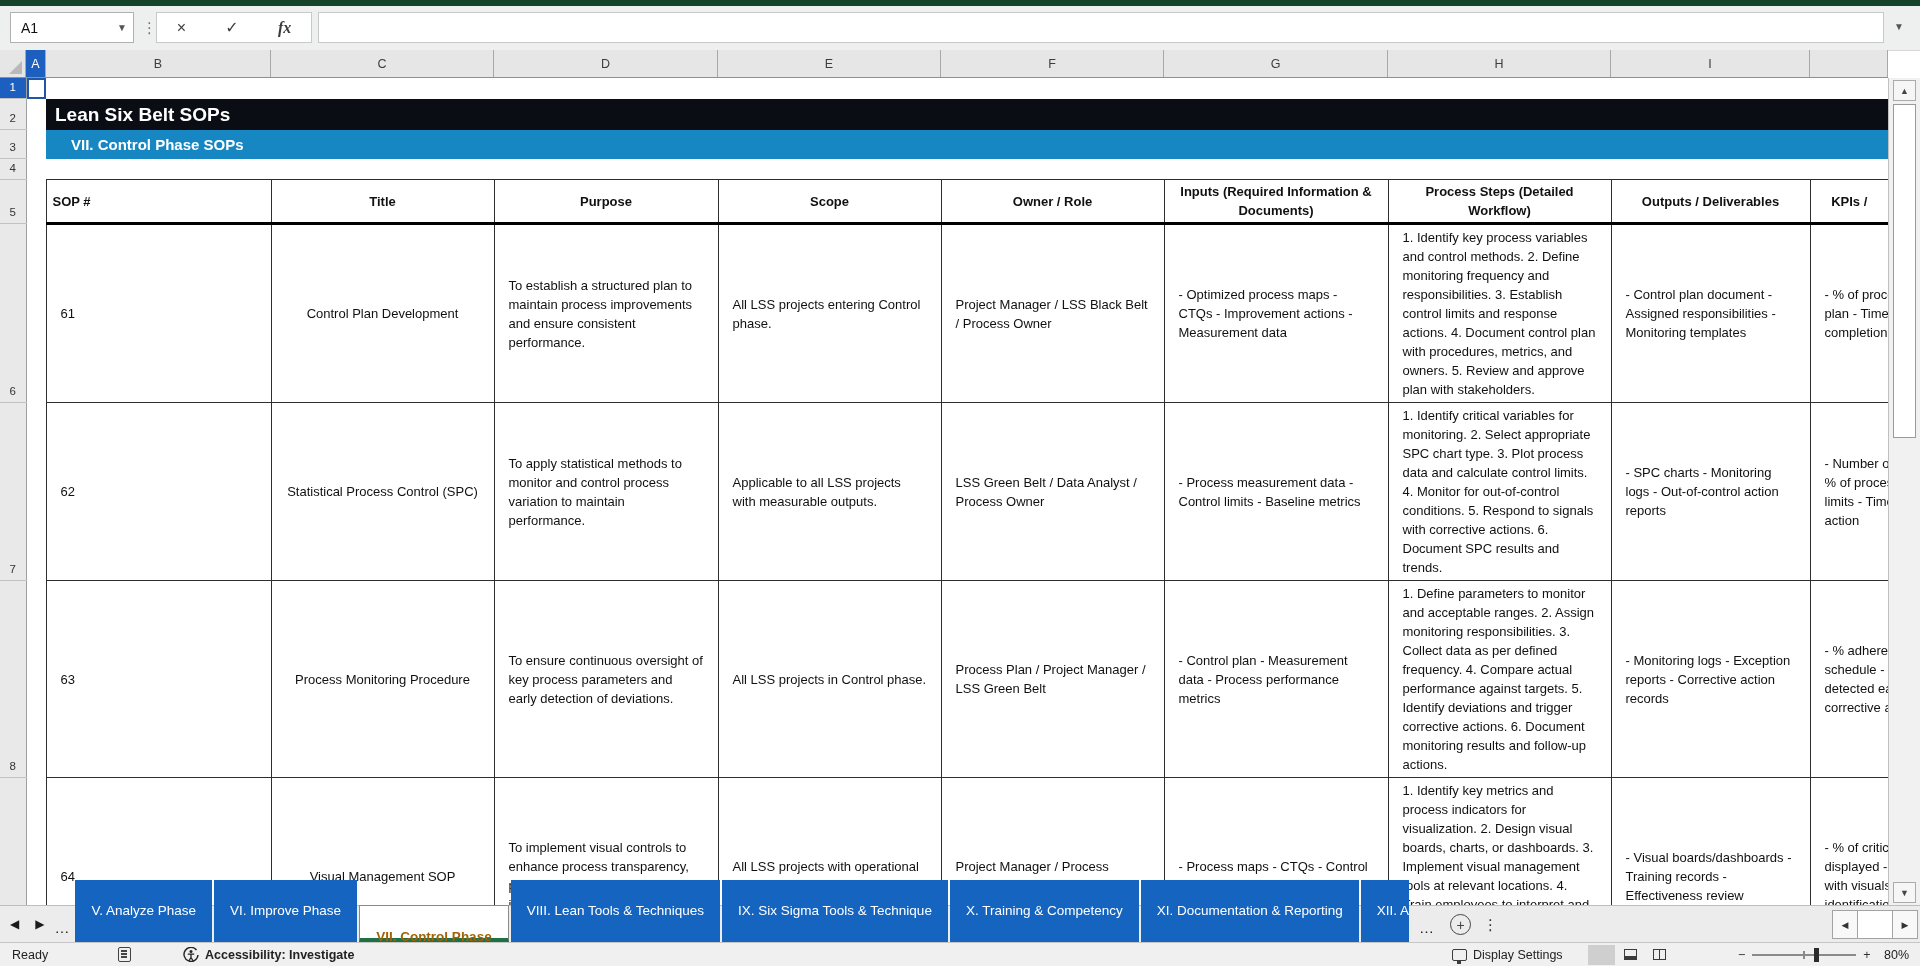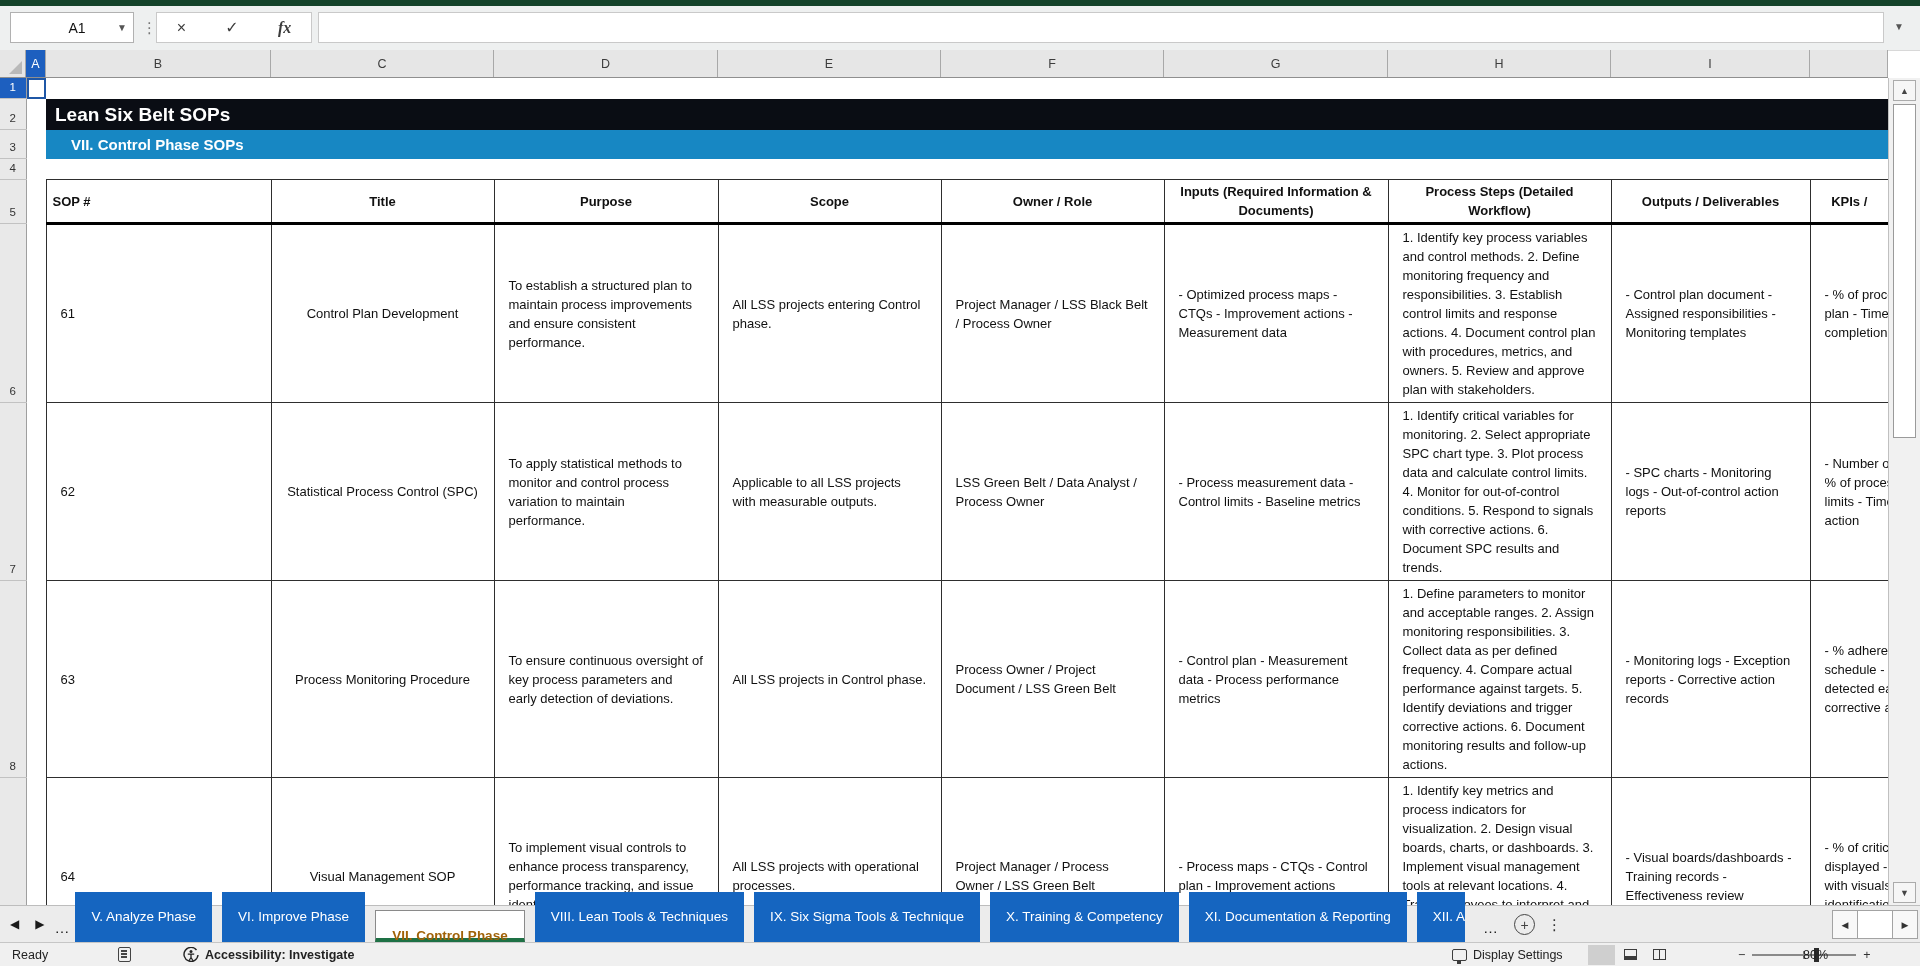--- a/index.html
+++ b/index.html
@@ -3,21 +3,21 @@
 <meta charset="utf-8">
 <style>
   html,body{margin:0;padding:0;background:#444;}
   .app{position:relative;width:1920px;height:966px;background:#fff;overflow:hidden;
        font-family:"Liberation Sans","DejaVu Sans",sans-serif;color:#111;}
   .accent{position:absolute;left:0;top:0;width:1920px;height:6px;background:#14432a;}
 
   
   .frow{position:absolute;left:0;top:6px;width:1920px;height:44px;background:#eef0f0;border-bottom:1px solid #d8d8d8;}
   .namebox{position:absolute;left:10px;top:6px;width:124px;height:31px;background:#fff;border:1px solid #b1b1b1;
-           display:flex;align-items:center;padding-left:10px;font-size:14px;box-sizing:border-box;justify-content:center;}
+           display:flex;align-items:center;padding-left:10px;font-size:14px;box-sizing:border-box;}
   .nbarrow{position:absolute;right:6px;top:9px;font-size:10px;color:#555;}
   .fdots{position:absolute;left:142px;top:13px;color:#777;font-size:15px;}
   .fxgroup{position:absolute;left:156px;top:6px;width:156px;height:31px;background:#fff;border:1px solid #c9c9c9;
            box-sizing:border-box;display:flex;align-items:center;justify-content:space-around;font-size:16px;color:#3c3c3c;}
   .fxbtn{cursor:default;}
   .fxi{font-style:italic;font-weight:bold;font-family:"Liberation Serif","DejaVu Serif",serif;}
   .finput{position:absolute;left:318px;top:6px;width:1566px;height:31px;background:#fff;border:1px solid #c9c9c9;box-sizing:border-box;
           font-size:13px;display:flex;align-items:center;padding-left:6px;}
   .fexpand{position:absolute;left:1894px;top:15px;font-size:10px;color:#555;}
 
@@ -53,21 +53,21 @@
   .varrow{position:absolute;left:4px;width:23px;height:21px;background:#f6f6f6;border:1px solid #ababab;box-sizing:border-box;
           display:flex;align-items:center;justify-content:center;font-size:9px;color:#444;}
   .vthumb{position:absolute;left:4px;top:26px;width:23px;height:334px;background:#fff;border:1px solid #9a9a9a;box-sizing:border-box;}
 
   
   .tabstrip{position:absolute;left:0;top:905px;width:1920px;height:37px;background:#ececec;border-top:1px solid #bdbdbd;
             display:flex;align-items:flex-end;box-sizing:border-box;}
   .tabnavs{display:flex;align-items:center;height:100%;padding:0 10px;gap:16px;font-size:12px;color:#1a1a1a;}
   .tabmore{font-size:15px;color:#1a1a1a;padding:0 6px 6px 0;}
   .tabs{display:flex;align-items:flex-end;height:100%;}
-  .tab{height:30px;line-height:30px;margin-right:10px;padding:10px 16px;font-size:13.5px;background:var(--c-tab_blue);color:#fff;flex:none;}
+  .tab{height:30px;line-height:30px;margin-right:2px;padding:16px 16px;font-size:13.5px;background:var(--c-tab_blue);color:#fff;flex:none;}
   .tab.active{background:#fff;color:#a16207;font-weight:bold;border:1px solid #8a8a8a;border-bottom:4px solid var(--c-active_green);
               height:32px;line-height:29px;box-sizing:border-box;}
   .tab.clipped{max-width:52px;overflow:hidden;padding-right:0;}
   .addsheet{width:19px;height:19px;border:1.5px solid #444;border-radius:50%;display:flex;align-items:center;justify-content:center;
             font-size:14px;color:#444;margin:0 10px 7px 10px;line-height:1;}
   .kebab{font-size:15px;color:#333;margin:0 6px 8px 2px;}
   .hscroll{position:absolute;right:2px;bottom:3px;display:flex;height:29px;}
   .hbox{width:26px;height:29px;background:#f8f8f8;border:1px solid #a3a3a3;box-sizing:border-box;margin-left:-1px;
         display:flex;align-items:center;justify-content:center;font-size:9px;color:#333;}
   .hbox.thumb{width:36px;background:#fff;}
@@ -88,21 +88,21 @@
   .vicon{width:27px;height:20px;display:flex;align-items:center;justify-content:center;}
   .vicon.active{background:#cfcfcf;}
   .ibox{width:13px;height:11px;border:1.5px solid #3c3c3c;box-sizing:border-box;}
   .ibox.layout{border-bottom-width:4px;}
   .ibox.pbreak{background:linear-gradient(90deg,transparent 42%,#3c3c3c 42% 58%,transparent 58%);}
   .sb-zoom{left:1738px;gap:7px;color:#333;}
   .ztrack{position:relative;width:104px;height:16px;}
   .ztrack .line{position:absolute;left:0;top:7px;width:104px;height:2px;background:#8a8a8a;}
   .ztrack .mid{position:absolute;left:51px;top:4px;width:2px;height:8px;background:#8a8a8a;}
   .ztrack .zthumb{position:absolute;left:62px;top:1px;width:5px;height:14px;background:#2b2b2b;}
-  .sb-pct{left:1803px;font-size:12.5px;color:#222;}
+  .sb-pct{left:1884px;font-size:12.5px;color:#222;}
 </style>
 </head>
 <body>
 
 <div class="app">
   <div class="accent"></div>
 
   <div class="frow">
     <div class="namebox">
       <span>A1</span>
@@ -218,21 +218,21 @@
               <div>action</div>
             </td>
           </tr>
           <tr style="height: 191px;">
             <td class="gut">8</td>
             <td class="acol"></td>
             <td class="tc">63</td>
             <td class="tc center">Process Monitoring Procedure</td>
             <td class="tc">To ensure continuous oversight of key process parameters and early detection of deviations.</td>
             <td class="tc">All LSS projects in Control phase.</td>
-            <td class="tc">Process Owner / Project Document / LSS Green Belt</td>
+            <td class="tc">Process Plan / Project Manager / LSS Green Belt</td>
             <td class="tc">- Control plan - Measurement data - Process performance metrics</td>
             <td class="tc">1. Define parameters to monitor and acceptable ranges. 2. Assign monitoring responsibilities. 3. Collect data as per defined frequency. 4. Compare actual performance against targets. 5. Identify deviations and trigger corrective actions. 6. Document monitoring results and follow-up actions.</td>
             <td class="tc">- Monitoring logs - Exception reports - Corrective action records</td>
             <td class="tc kpi clip">
               <div>- % adherenc</div>
               <div>schedule - %</div>
               <div>detected earl</div>
               <div>corrective ac</div>
             </td>
           </tr>

